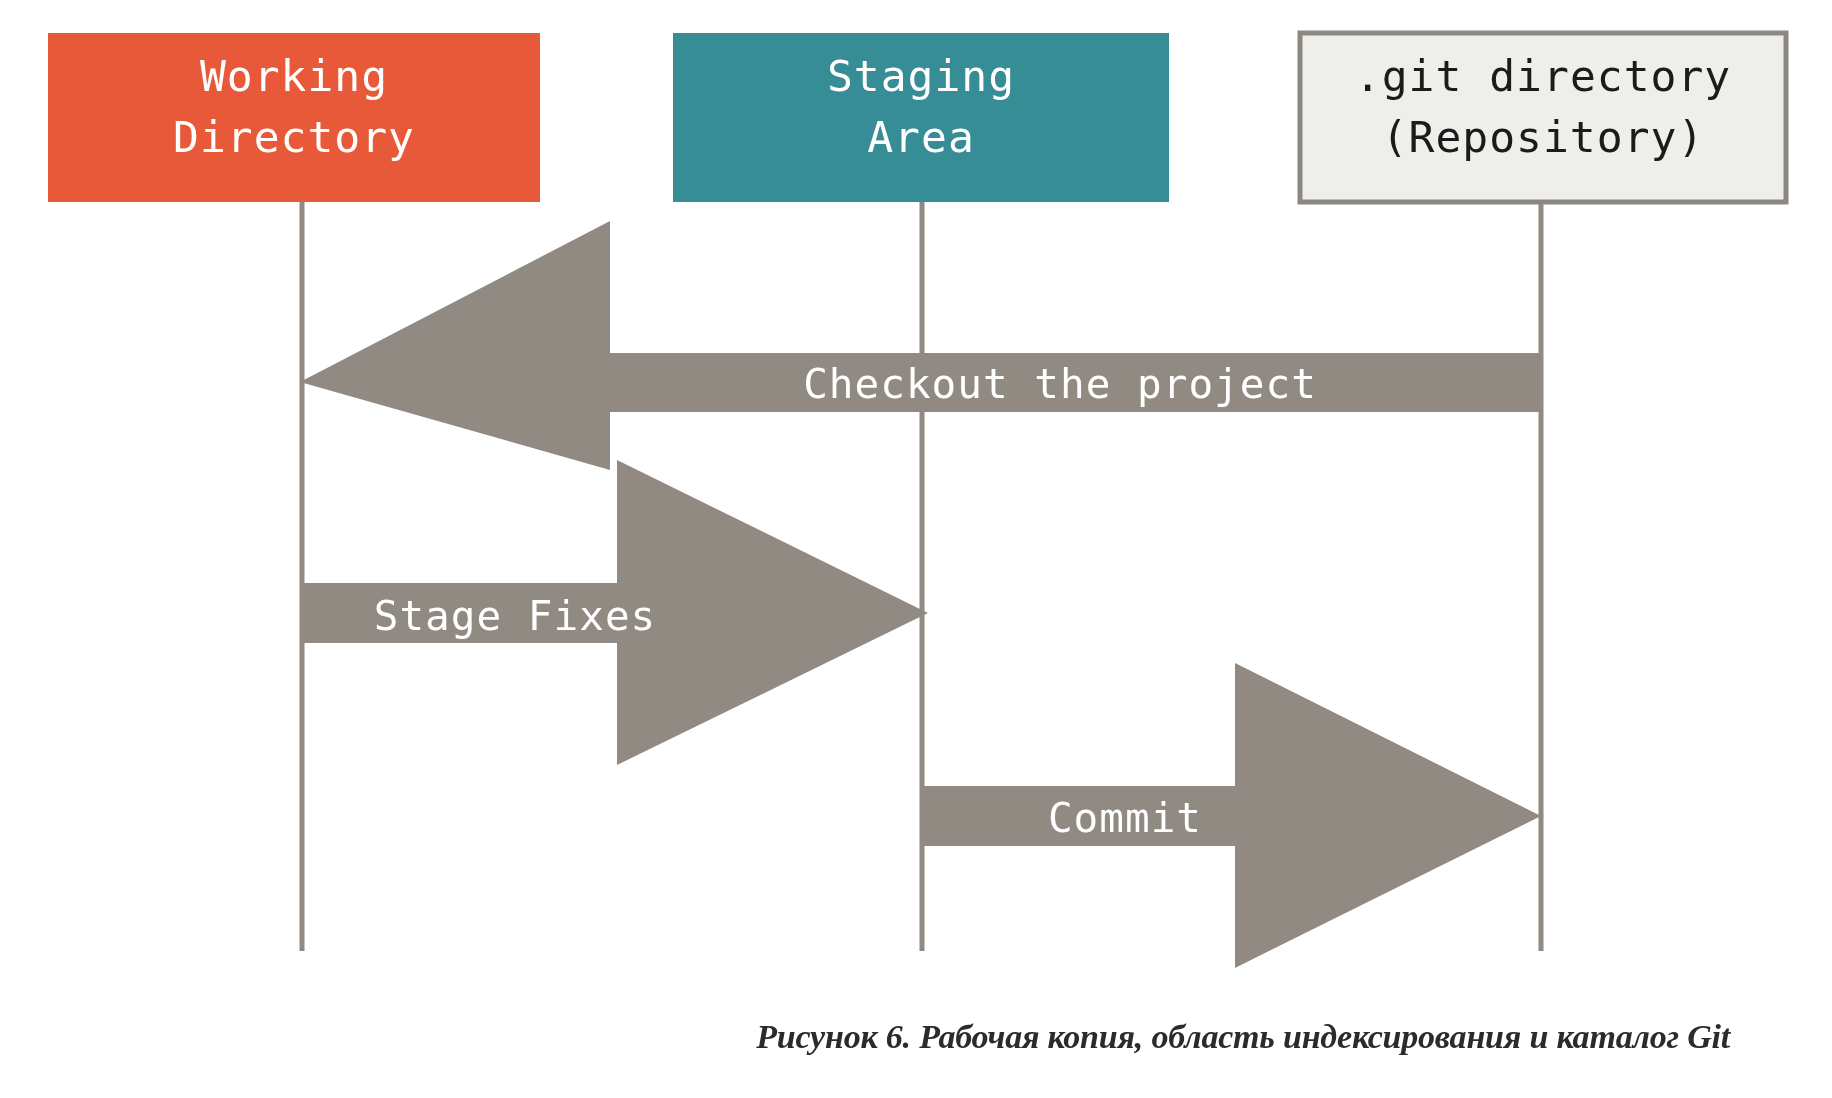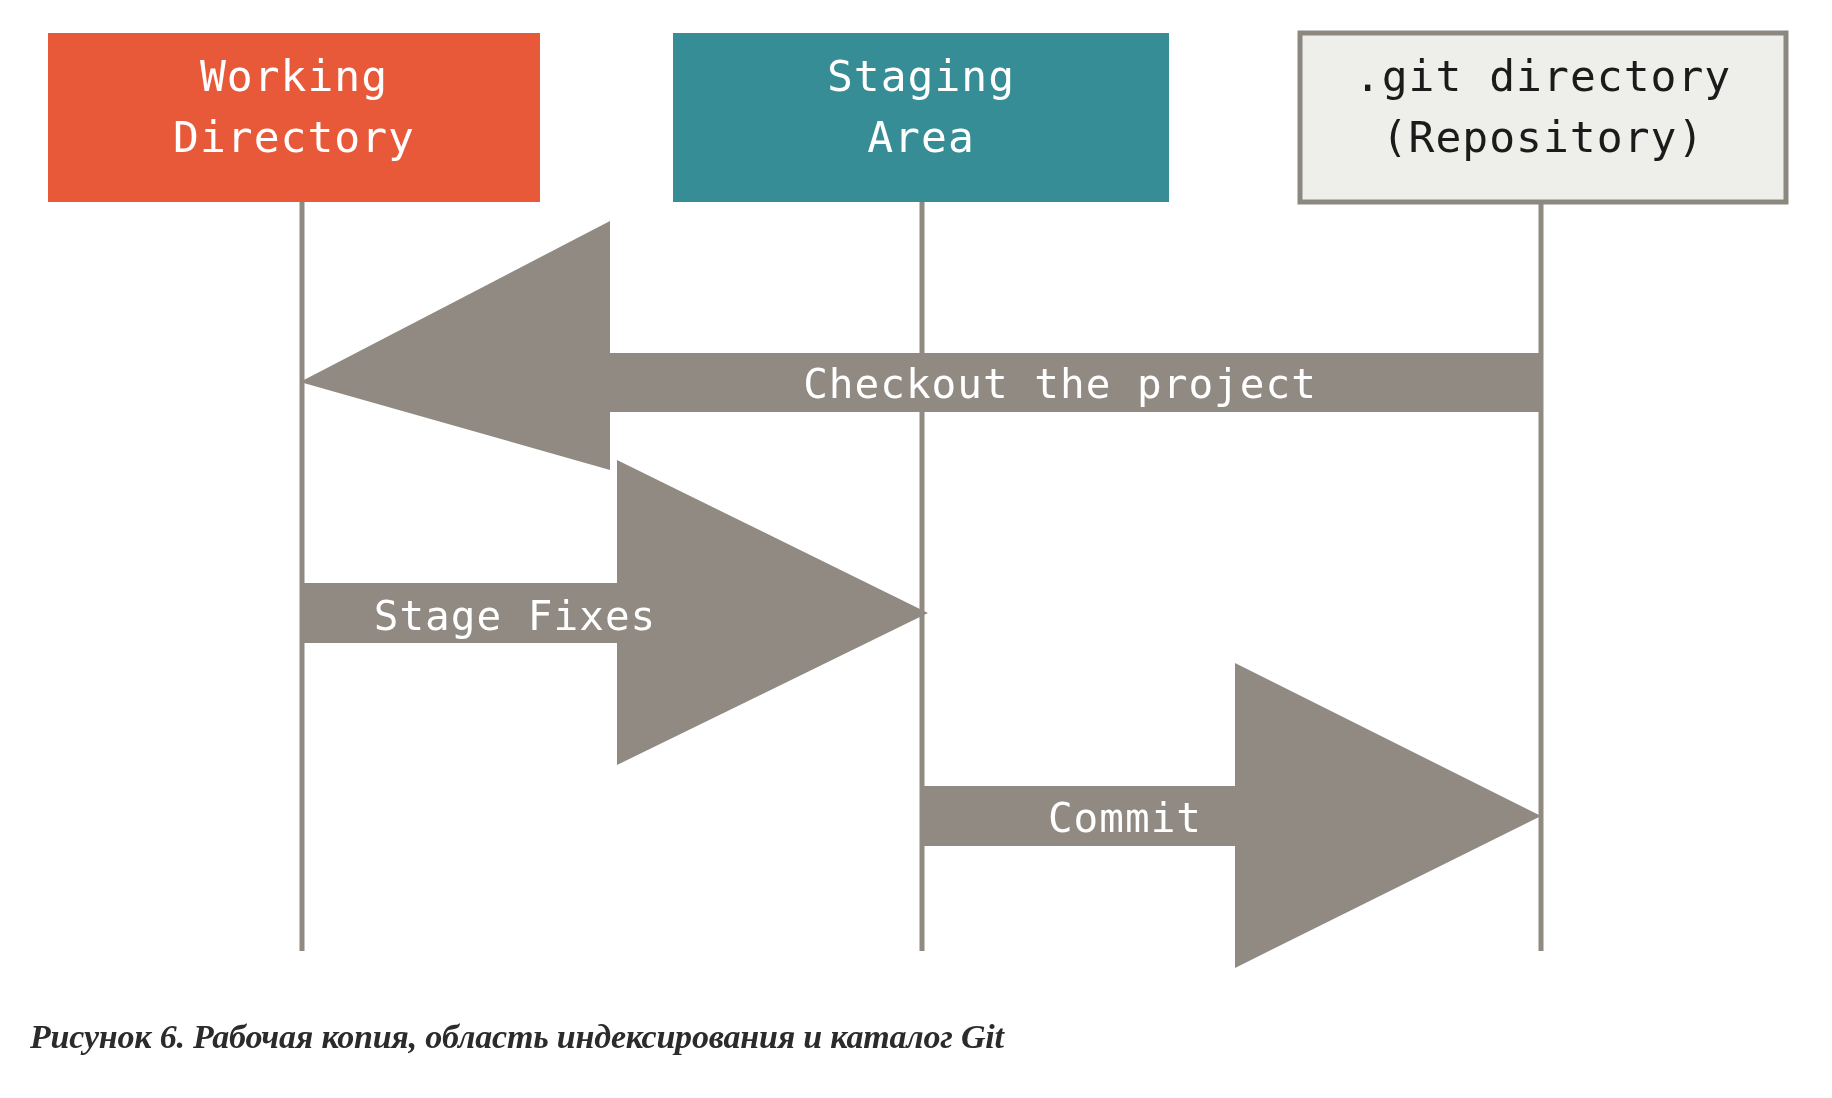--- a/index.html
+++ b/index.html
@@ -45,20 +45,21 @@
     left: 30px;
     top: 1018px;
     width: 1700px;
     font-family: "Liberation Serif", "DejaVu Serif", serif;
     font-style: italic;
     font-weight: bold;
     font-size: 34px;
     color: #2b2b2b;
     white-space: nowrap;
     letter-spacing: -0.2px;
+    text-align: right;
   }
 </style>
 </head>
 <body>
 
 <div id="figure-root">
 
   <svg id="diagram-svg" viewBox="0 0 1832 1000" xmlns="http://www.w3.org/2000/svg">
 
     <g>

